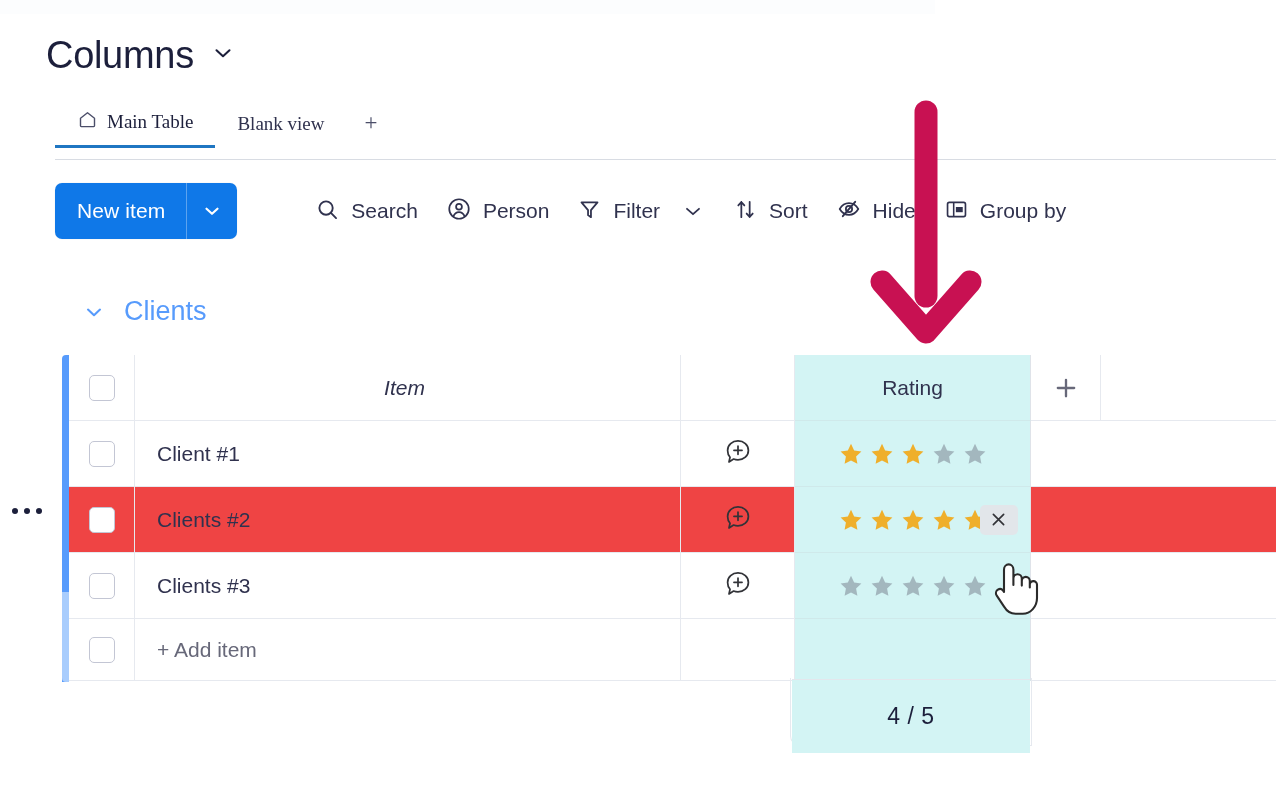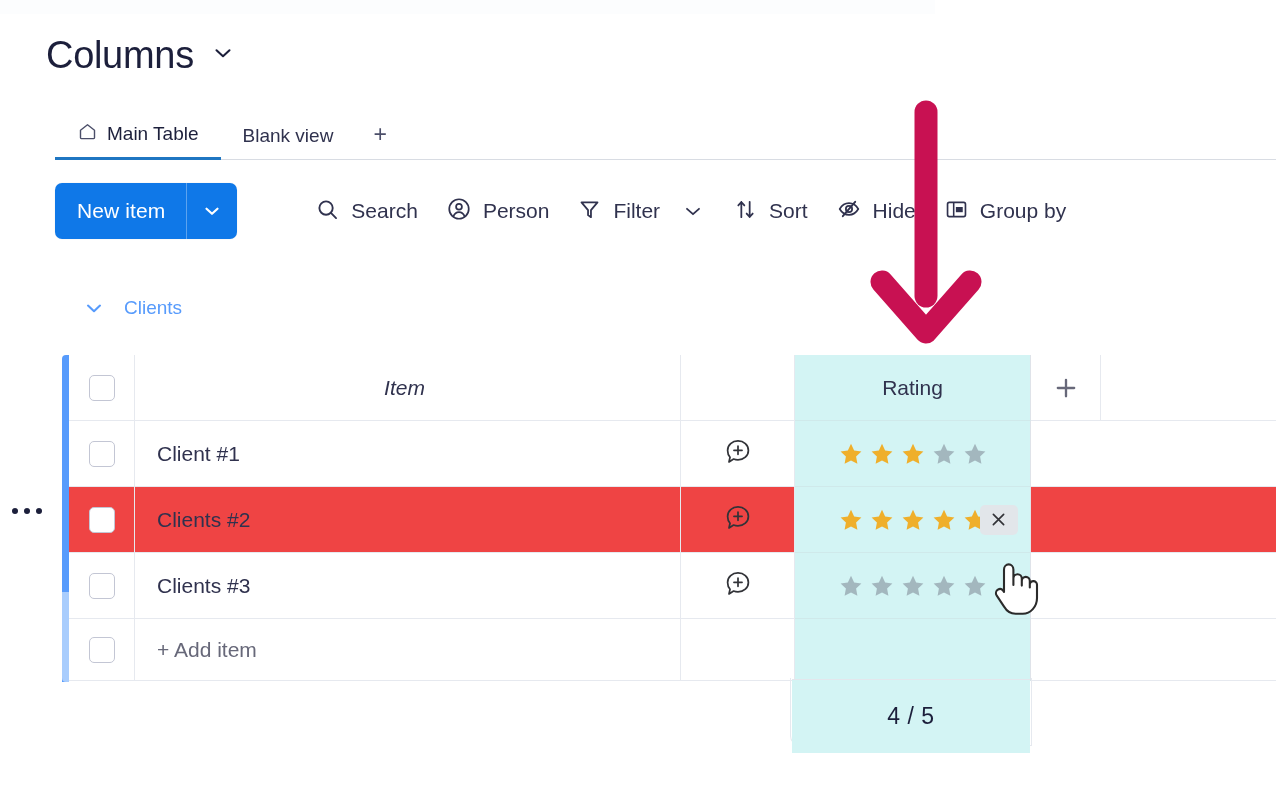--- a/index.html
+++ b/index.html
@@ -51,24 +51,25 @@
     width: 1276px; height: 52px;
   }
   .tabbar-underline {
     position: absolute;
     left: 55px; right: 0; bottom: 0;
     height: 1px;
     background: #d8dce3;
   }
   .tabs {
     position: absolute;
-    left: 55px; bottom: 0;
+    left: 55px; bottom: 12px;
     display: flex;
     align-items: flex-end;
     height: 52px;
+    font-family: Liberation Serif, serif;
   }
   .tab {
     display: flex;
     align-items: center;
     gap: 9px;
     padding: 0 22px 13px 22px;
     font-size: 19px;
     color: #30324e;
     cursor: pointer;
     position: relative;
@@ -150,21 +151,21 @@
 
   
   .group-header {
     position: absolute;
     top: 296px; left: 82px;
     display: flex;
     align-items: center;
     gap: 18px;
   }
   .group-name {
-    font-size: 19px;
+    font-size: 27px;
     color: #579bfc;
     font-weight: 400;
     cursor: pointer;
   }
   .group-collapse { cursor: pointer; display: flex; }
 
   
   .board-dots {
     position: absolute;
     top: 508px; left: 12px;

